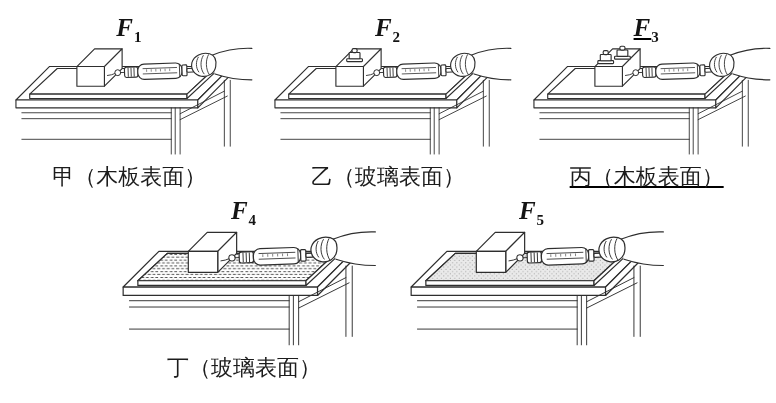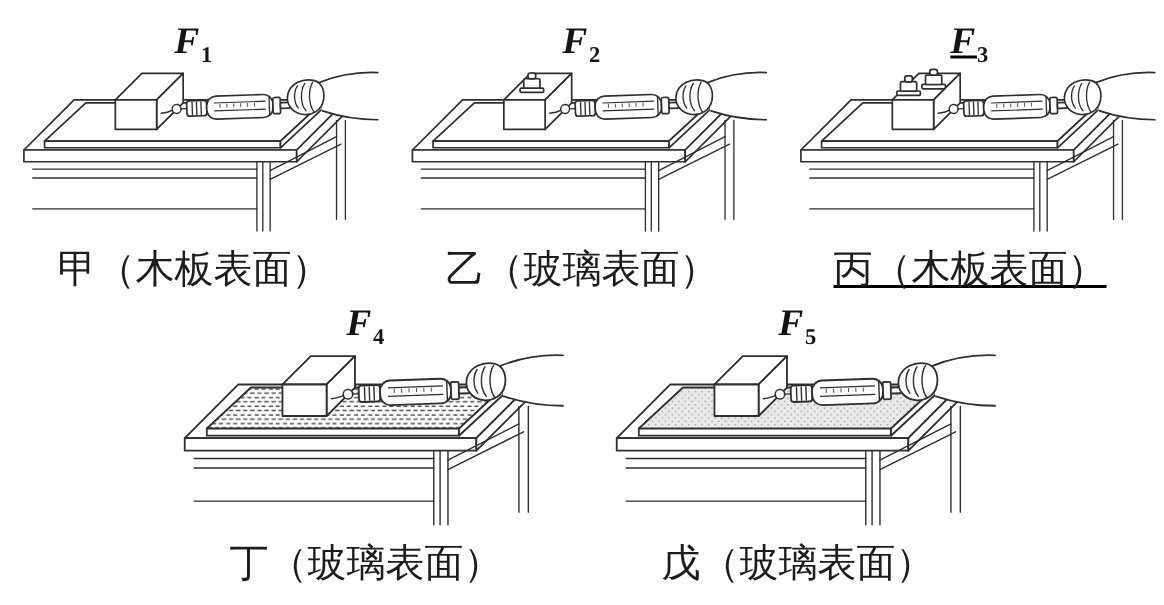--- a/index.html
+++ b/index.html
@@ -17,21 +17,21 @@
   .force-label{
     height:27px;line-height:27px;font-size:25px;color:#141414;
     letter-spacing:1px;
   }
   .force-label .f{font-style:italic;font-weight:bold;}
   .force-label sub{font-size:15px;font-weight:600;font-style:normal;}
   .scene{display:block;}
   .row-1 .scene{width:250px;height:116px;}
   .row-2 .scene{width:268px;height:124px;}
   .caption{
-    font-size:26px;color:#1c1c1c;margin-top:5px;white-space:nowrap;
+    font-size:22px;color:#1c1c1c;margin-top:5px;white-space:nowrap;
     text-align:center;
   }
 </style>
 </head>
 <body>
 
 <div class="figure">
   <div class="row row-1">
   <figure class="panel" style="margin:0;">
     <div class="force-label"><em class="f">F</em><sub>1</sub></div>
@@ -366,16 +366,15 @@
           <g>
             <path d="M209,15 C223,9 237,7 250,7.5 L250,39.5 C240,39.5 226,38 212,33.5 Z" fill="#ffffff" stroke="none"></path>
             <path d="M209.5,14.5 C223,9 237,7 250,7.5" fill="none" stroke="#2e2e2e" stroke-width="1.15" stroke-linejoin="round" stroke-linecap="round"></path>
             <path d="M212.5,33.5 C226,38 240,39.5 250,39.5" fill="none" stroke="#2e2e2e" stroke-width="1.15" stroke-linejoin="round" stroke-linecap="round"></path>
             <path d="M207,13 C199,11 191,15 189,22 C187.5,28.5 191.5,34.5 198.5,35.8 C205.5,37 212,33 213.2,26 C214.2,19.5 212,14.5 207,13 Z" fill="#ffffff" stroke="#2e2e2e" stroke-width="1.15" stroke-linejoin="round" stroke-linecap="round"></path>
             <path d="M195.5,16.5 C192.8,20.5 192.8,27.5 196,31.5" fill="none" stroke="#2e2e2e" stroke-width="0.9" stroke-linecap="round"></path>
             <path d="M200.5,14.8 C197.3,19.8 197.3,28.6 201.3,33.4" fill="none" stroke="#2e2e2e" stroke-width="0.9" stroke-linecap="round"></path>
             <path d="M205.8,14 C202.8,19.3 202.8,28.8 206.8,34.4" fill="none" stroke="#2e2e2e" stroke-width="0.9" stroke-linecap="round"></path>
           </g>
         </svg>
-    <figcaption class="caption">戊（玻璃表面）</figcaption>
   </figure>
 </div>
 </div>
 
 </body></html>

